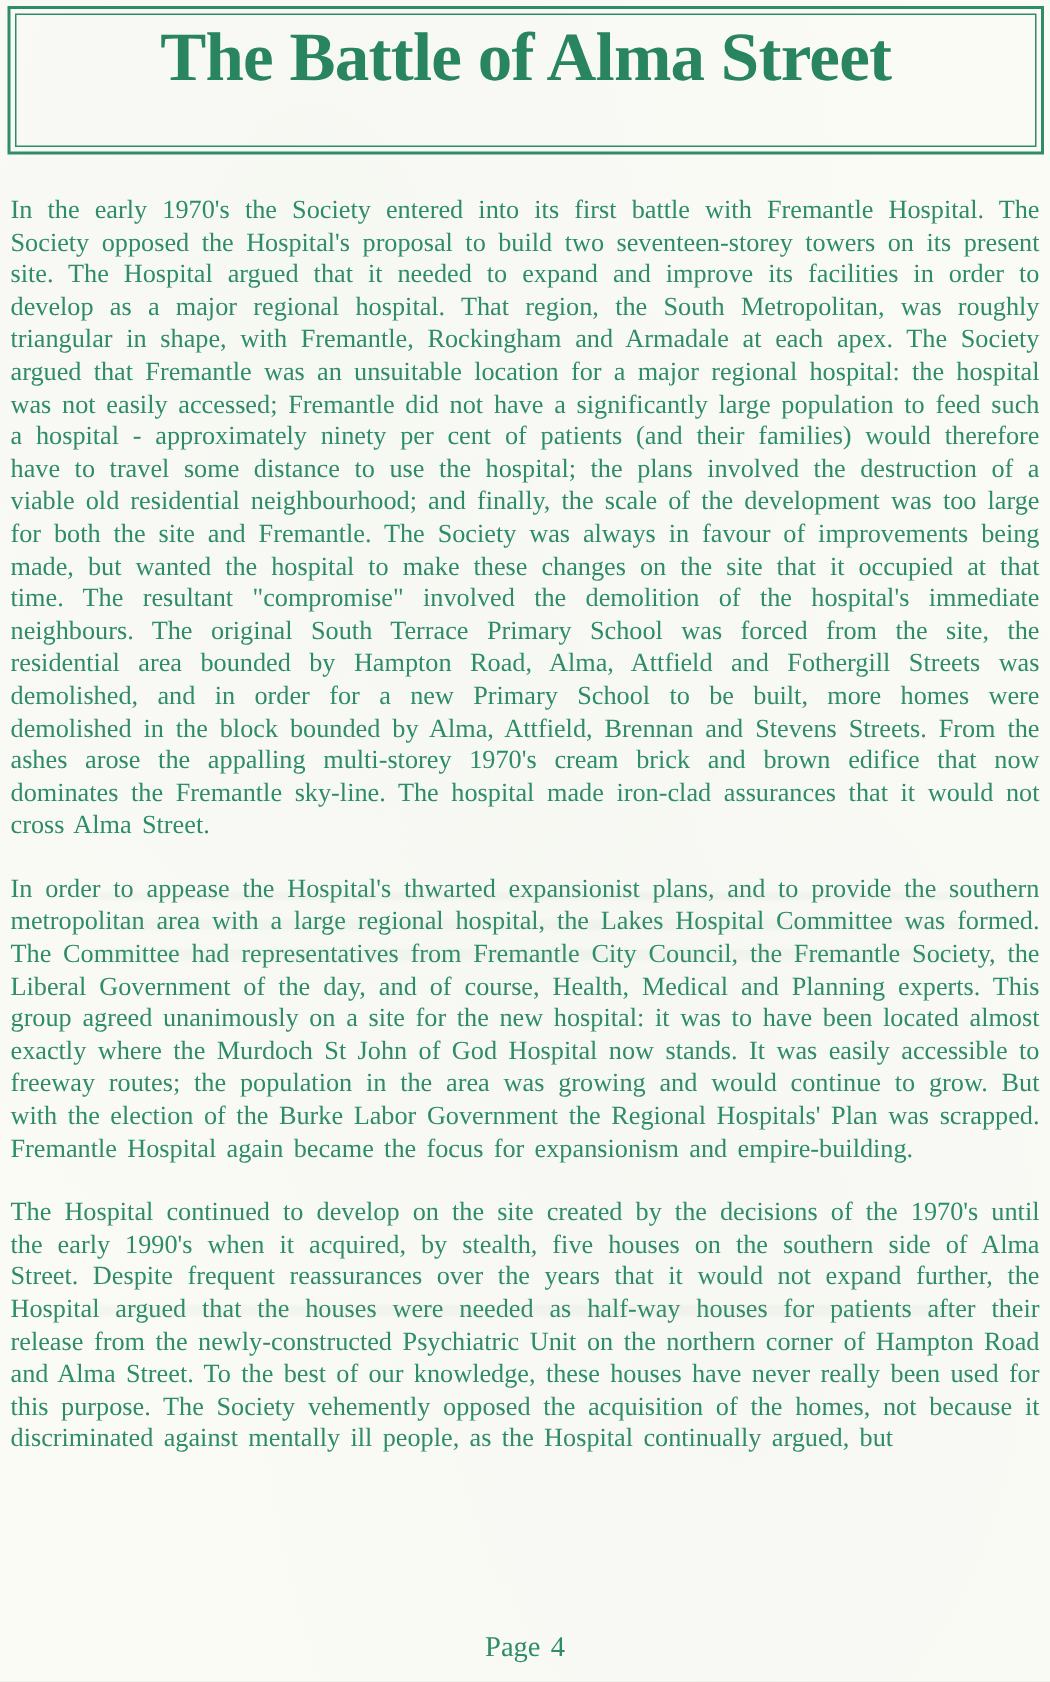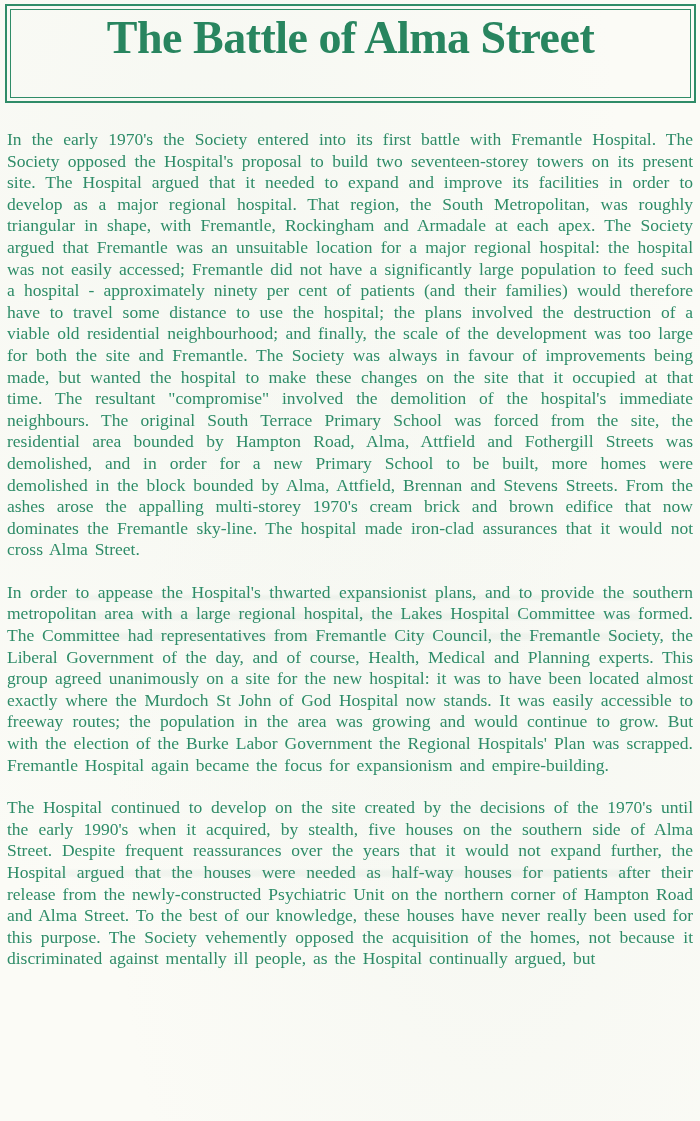--- a/index.html
+++ b/index.html
@@ -97,14 +97,17 @@
 
   <div class="article-body">
     <p>In the early 1970's the Society entered into its first battle with Fremantle Hospital. The Society opposed the Hospital's proposal to build two seventeen-storey towers on its present site. The Hospital argued that it needed to expand and improve its facilities in order to develop as a major regional hospital. That region, the South Metropolitan, was roughly triangular in shape, with Fremantle, Rockingham and Armadale at each apex. The Society argued that Fremantle was an unsuitable location for a major regional hospital: the hospital was not easily accessed; Fremantle did not have a significantly large population to feed such a hospital - approximately ninety per cent of patients (and their families) would therefore have to travel some distance to use the hospital; the plans involved the destruction of a viable old residential neighbourhood; and finally, the scale of the development was too large for both the site and Fremantle. The Society was always in favour of improvements being made, but wanted the hospital to make these changes on the site that it occupied at that time. The resultant "compromise" involved the demolition of the hospital's immediate neighbours. The original South Terrace Primary School was forced from the site, the residential area bounded by Hampton Road, Alma, Attfield and Fothergill Streets was demolished, and in order for a new Primary School to be built, more homes were demolished in the block bounded by Alma, Attfield, Brennan and Stevens Streets. From the ashes arose the appalling multi-storey 1970's cream brick and brown edifice that now dominates the Fremantle sky-line. The hospital made iron-clad assurances that it would not cross Alma Street.</p>
     <p>In order to appease the Hospital's thwarted expansionist plans, and to provide the southern metropolitan area with a large regional hospital, the Lakes Hospital Committee was formed. The Committee had representatives from Fremantle City Council, the Fremantle Society, the Liberal Government of the day, and of course, Health, Medical and Planning experts. This group agreed unanimously on a site for the new hospital: it was to have been located almost exactly where the Murdoch St John of God Hospital now stands. It was easily accessible to freeway routes; the population in the area was growing and would continue to grow. But with the election of the Burke Labor Government the Regional Hospitals' Plan was scrapped. Fremantle Hospital again became the focus for expansionism and empire-building.</p>
     <p>The Hospital continued to develop on the site created by the decisions of the 1970's until the early 1990's when it acquired, by stealth, five houses on the southern side of Alma Street. Despite frequent reassurances over the years that it would not expand further, the Hospital argued that the houses were needed as half-way houses for patients after their release from the newly-constructed Psychiatric Unit on the northern corner of Hampton Road and Alma Street. To the best of our knowledge, these houses have never really been used for this purpose. The Society vehemently opposed the acquisition of the homes, not because it discriminated against mentally ill people, as the Hospital continually argued, but</p>
   </div>
 
   <div class="scan-artifact a1"></div>
   <div class="scan-artifact a2"></div>
 
+  <div class="page-footer">
+    <span>Page 4</span>
+  </div>
 
 </div>
 
 </body></html>

